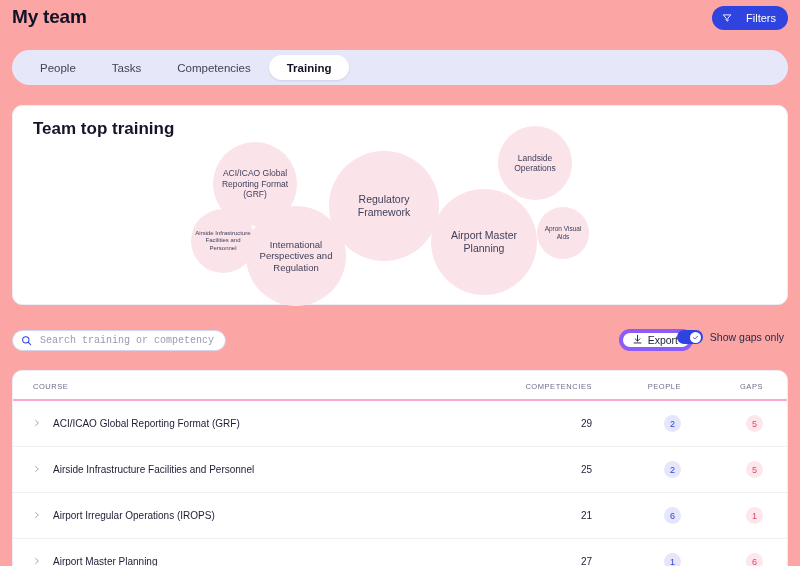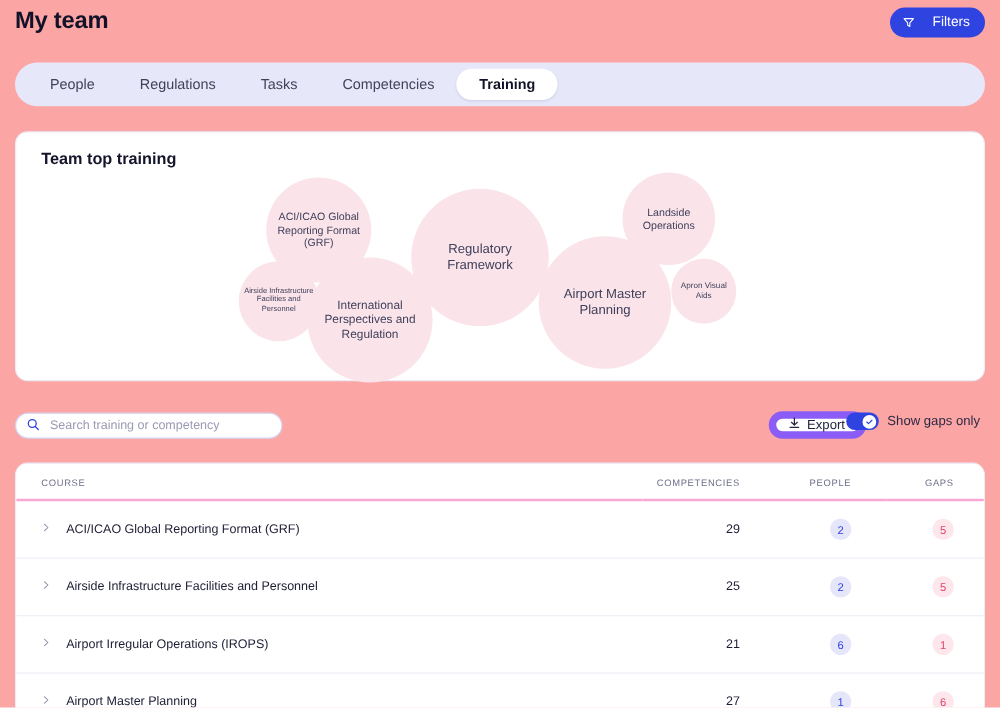--- a/index.html
+++ b/index.html
@@ -51,21 +51,21 @@
   }
 
   
   .card {
     position: absolute; background: #ffffff;
     border: 1px solid #ececf6; border-radius: 10px;
   }
   .chart-card { left: 12px; top: 105px; width: 776px; height: 200px; }
   .card-title {
     position: absolute; left: 20px; top: 13px;
-    font-size: 13px; font-weight: bold; color: #14142b;
+    font-size: 17px; font-weight: bold; color: #14142b;
   }
   .bubble-area { position: absolute; left: 0; top: 0; width: 776px; height: 200px; }
   .bubble {
     position: absolute; border-radius: 50%;
     background: #fae3e9;
     display: flex; align-items: center; justify-content: center;
     text-align: center; color: #3f3f5a; line-height: 1.22;
     padding: 2px;
   }
 
@@ -74,28 +74,28 @@
   .search-box {
     position: absolute; left: 12px; top: 5px;
     width: 214px; height: 21px;
     border: 1px solid #d4d4ee; border-radius: 11px;
     background: #ffffff;
     display: flex; align-items: center; padding-left: 8px; gap: 6px;
   }
   .search-input {
     border: none; outline: none; background: transparent;
     font-size: 10px; color: #6a6a86; width: 180px;
-    font-family: Liberation Sans, sans-serif;
+    font-family: Liberation Mono, monospace;
   }
   .search-input::placeholder { color: #9a9ab2; }
   .export-btn {
     position: absolute; right: 107px; top: 4px;
     height: 22px; padding: 0 11px 0 9px;
     display: flex; align-items: center; gap: 5px;
-    border: 6px solid #8b5cf6; border-radius: 12px; background: #ffffff;
+    border: 4px solid #8b5cf6; border-radius: 12px; background: #ffffff;
     font-size: 10.5px; color: #25253f; cursor: pointer;
   }
   .toggle-wrap {
     position: absolute; right: 16px; top: 5px;
     display: flex; align-items: center; gap: 7px;
   }
   .toggle {
     width: 26px; height: 14px; border-radius: 8px; background: #2f43e0;
     position: relative; cursor: pointer; flex: none;
   }
@@ -148,23 +148,20 @@
       </span>
       <span>Filters</span>
     </div>
   </div>
 
   <div class="tabbar" id="tabbar">
       <div class="tab">
         <span>People</span>
       </div>
       <div class="tab">
-        <span>Regulations</span>
-      </div>
-      <div class="tab">
         <span>Tasks</span>
       </div>
       <div class="tab">
         <span>Competencies</span>
       </div>
       <div class="tab active">
         <span>Training</span>
       </div>
     </div>
 
@@ -179,21 +176,21 @@
         </div>
         <div class="bubble" style="left: 316px; top: 45px; width: 110px; height: 110px; font-size: 10.5px; background: rgb(250, 227, 233); color: rgb(63, 63, 90);">
           <span>Regulatory Framework</span>
         </div>
         <div class="bubble" style="left: 233px; top: 100px; width: 100px; height: 100px; font-size: 9.5px; background: rgb(250, 227, 233); color: rgb(63, 63, 90);">
           <span>International Perspectives and Regulation</span>
         </div>
         <div class="bubble" style="left: 418px; top: 83px; width: 106px; height: 106px; font-size: 10.5px; background: rgb(250, 227, 233); color: rgb(63, 63, 90);">
           <span>Airport Master Planning</span>
         </div>
-        <div class="bubble" style="left: 485px; top: 32px; width: 74px; height: 74px; font-size: 8.5px; background: rgb(250, 227, 233); color: rgb(63, 63, 90);">
+        <div class="bubble" style="left: 485px; top: 20px; width: 74px; height: 74px; font-size: 8.5px; background: rgb(250, 227, 233); color: rgb(63, 63, 90);">
           <span>Landside Operations</span>
         </div>
         <div class="bubble" style="left: 524px; top: 101px; width: 52px; height: 52px; font-size: 6.5px; background: rgb(250, 227, 233); color: rgb(63, 63, 90);">
           <span>Apron Visual Aids</span>
         </div>
       </div>
   </div>
 
   <div class="toolbar">
     <div class="search-box">

